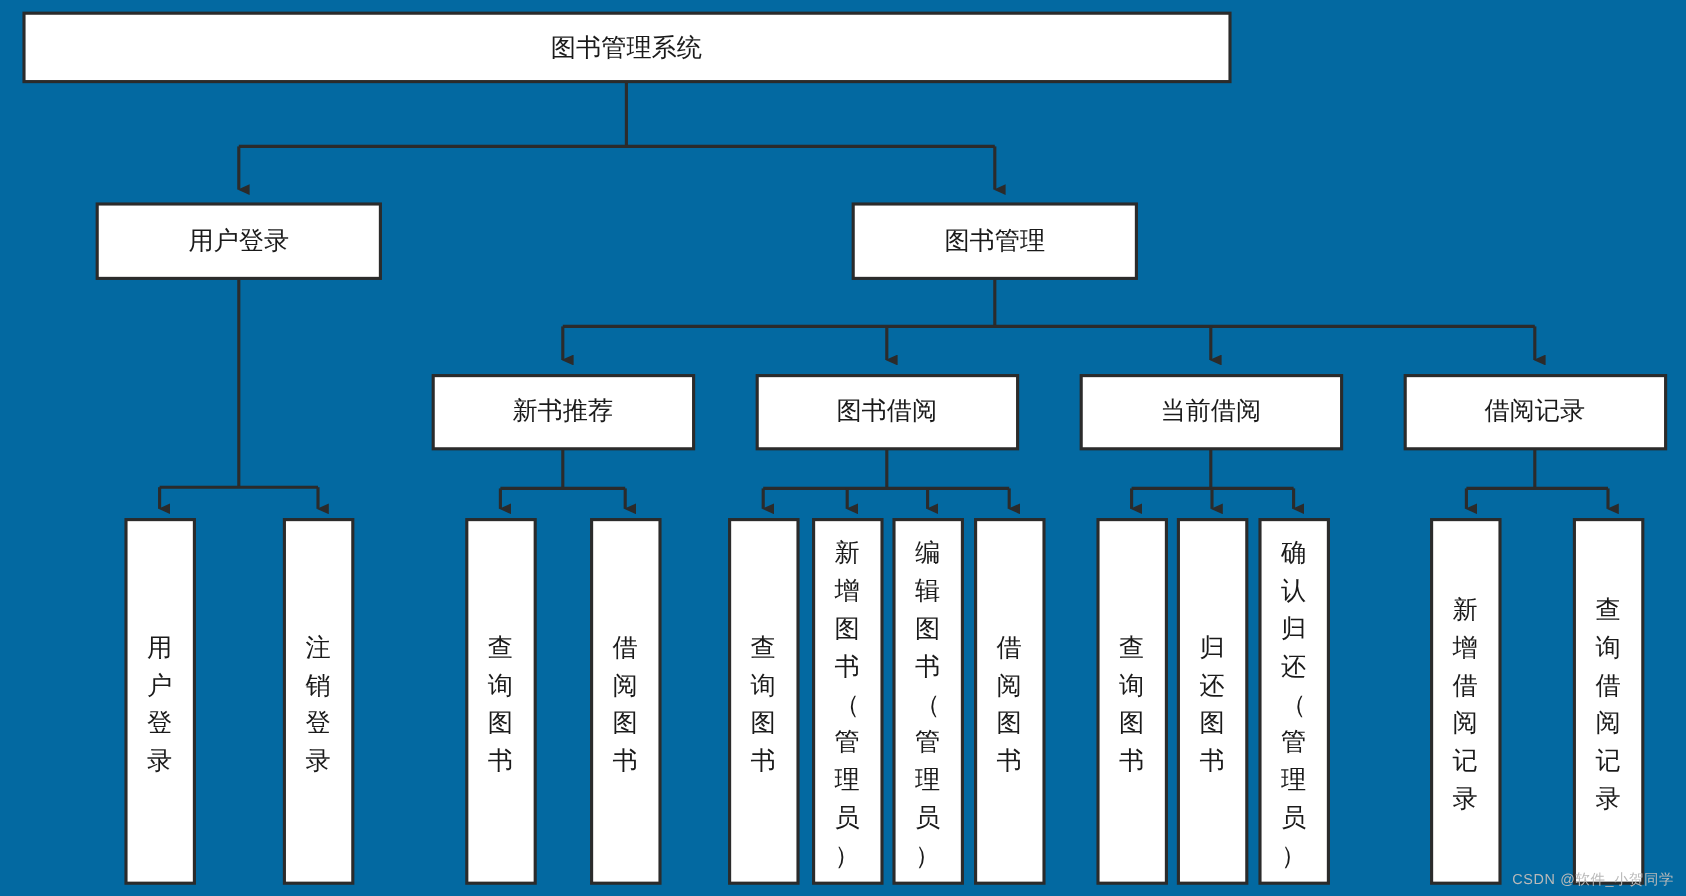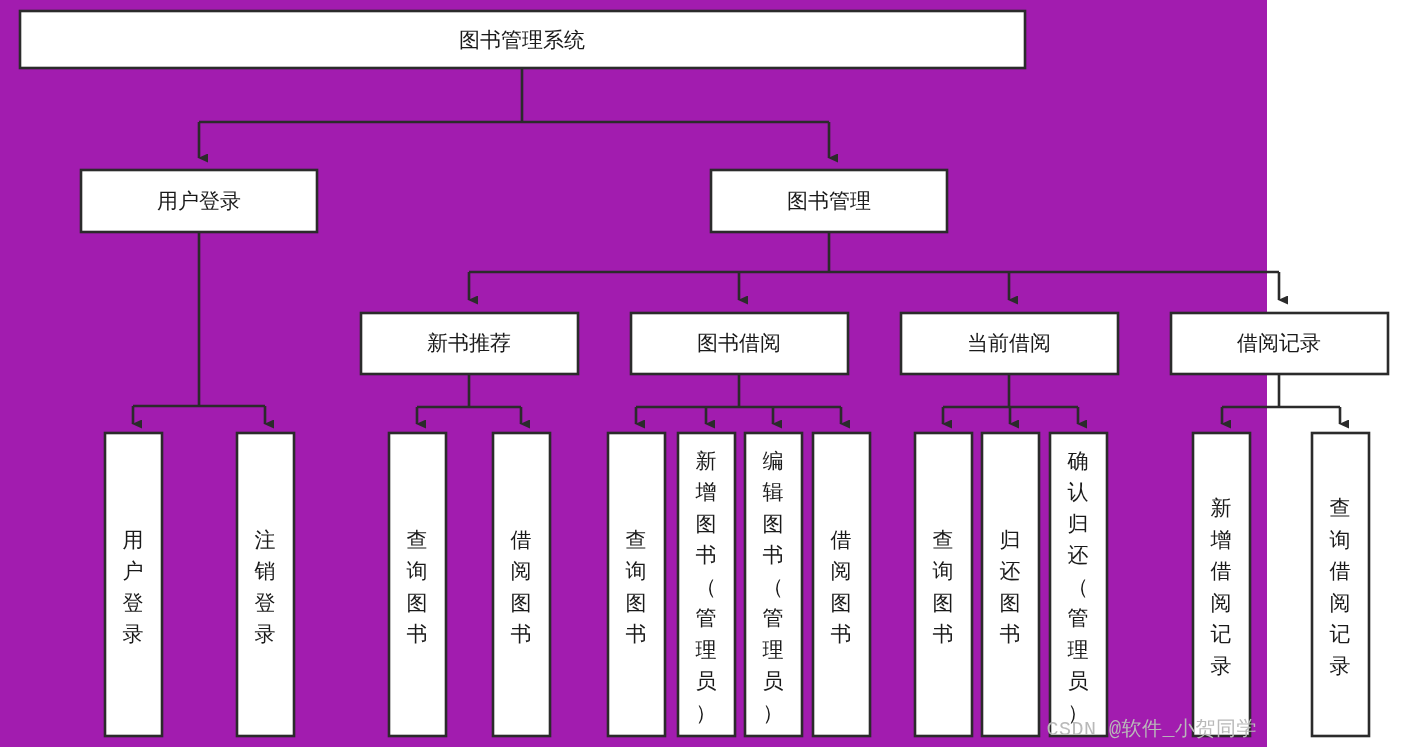--- a/index.html
+++ b/index.html
@@ -9,23 +9,23 @@
     background: #ffffff;
   }
   body {
     width: 1405px;
     height: 747px;
     font-family: "Liberation Sans", "DejaVu Sans", sans-serif;
     overflow: hidden;
   }
   #diagram-root {
     position: relative;
-    width: 1267px;
+    width: 1405px;
     height: 747px;
-    background: #a21caf;
+    background: #0369a1;
   }
   svg#tree-svg {
     position: absolute;
     left: 0;
     top: 0;
     width: 1405px;
     height: 747px;
   }
   .node-box {
     fill: #ffffff;
@@ -47,22 +47,22 @@
   }
   .connector {
     stroke: #2b2b2b;
     stroke-width: 2.6;
     fill: none;
   }
   .watermark {
     position: absolute;
     right: 10px;
     bottom: 5px;
-    font-family: Liberation Mono, monospace;
-    font-size: 20px;
+    font-family: Liberation Sans, sans-serif;
+    font-size: 12px;
     color: #b9b9b9;
     white-space: nowrap;
     letter-spacing: 0.5px;
     pointer-events: none;
   }
 </style>
 </head>
 <body>
 
 <div id="diagram-root">

